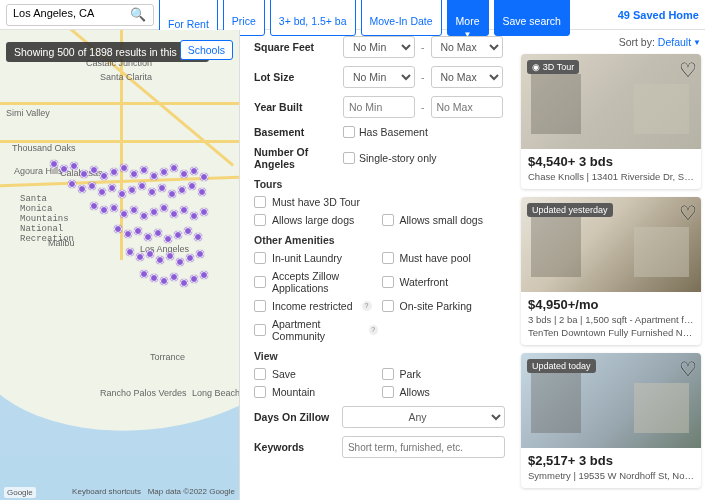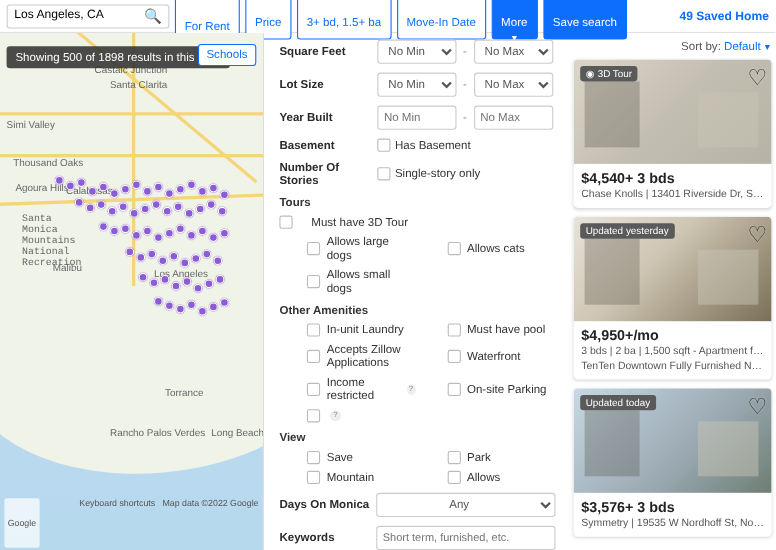--- a/index.html
+++ b/index.html
@@ -24,34 +24,34 @@
   .roads .r2 { left:0; top:110px; width:240px; }
   .roads .r3 { left:0; top:150px; width:240px; transform:rotate(-2deg);}
   .roads .r4 { left:120px; top:0; width:3px; height:230px; }
   .roads .r5 { left:30px; top:60px; width:230px; transform:rotate(40deg);}
   .result-banner { position: absolute; top: 12px; left: 6px; background: rgba(50,50,50,0.88); color: #fff; padding: 4px 8px; border-radius: 3px; font-size: 10.5px; z-index: 3;}
   .schools-btn { position: absolute; top: 10px; right: 6px; background: #fff; border: 1px solid #0d6efd; color: #0d6efd; padding: 3px 7px; font-size: 10.5px; border-radius: 3px; z-index: 3;}
   .cluster { position: absolute; z-index: 2; }
   .mk { width: 8px; height: 8px; border-radius: 50%; background: #8c5bd6; border: 1px solid #fff; display: inline-block; position:absolute; box-shadow:0 0 1px #5a2db0;}
   .citylabel { position:absolute; font-size:9px; color:#666; z-index:2; white-space:nowrap;}
   .map-footer { position:absolute; bottom:2px; left:4px; right:4px; display:flex; justify-content:space-between; font-size:8px; color:#555; z-index:3;}
-  .google-logo { background:rgba(255,255,255,0.7); padding:18px 3px; border-radius:2px;}
+  .google-logo { background:rgba(255,255,255,0.7); padding:1px 3px; border-radius:2px;}
 
   
   .filters { width: 275px; padding: 6px 10px 6px 14px; overflow-y: auto; font-size: 10.5px; color: #333; }
   .filters::-webkit-scrollbar{width:0;}
   .frow { display: flex; align-items: center; margin-bottom: 8px; gap: 4px; }
   .flabel { width: 85px; font-weight: 600; color: #2a2a2a; font-size: 10.5px;}
   .sel { border: 1px solid #ccc; border-radius: 3px; padding: 3px 5px; font-size: 10.5px; width: 72px; height: 22px; color:#555; background:#fff;}
   .num { border:1px solid #ccc; border-radius:3px; padding:3px 5px; width:72px; height:22px; font-size:10.5px; color:#888;}
   .dash { color:#888; padding: 0 2px;}
   .section-title { font-weight: 600; margin: 6px 0 6px 0; font-size: 10.5px;}
   .cb-grid { display: grid; grid-template-columns: 1fr 1fr; gap: 6px 4px; margin-bottom: 8px;}
-  .cb-row { display: flex; align-items: center; gap: 6px; margin-left: 25px;}
-  .cb-single { display:flex; align-items:center; gap:17px; margin-bottom:6px;}
+  .cb-row { display: flex; align-items: center; gap: 6px;}
+  .cb-single { display:flex; align-items:center; gap:6px; margin-bottom:6px;}
   .checkbox { width: 12px; height: 12px; border: 1px solid #bbb; border-radius: 2px; display:inline-block; flex-shrink:0;}
   .hint { width:10px;height:10px;border-radius:50%;background:#eee;display:inline-block;font-size:7px;line-height:10px;text-align:center;color:#888;margin-left:3px;}
   .full-sel { width: 165px; text-align: center; }
   .kw-input { border:1px solid #ccc;border-radius:3px;padding:3px 5px;width:165px;height:22px;font-size:10px;color:#ccc;}
 
   
   .results { flex:1; width:190px; padding: 6px 4px 6px 6px; overflow-y:auto;}
   .results::-webkit-scrollbar{width:0;}
   .sortby { text-align: right; font-size:10.5px; color:#555; margin-bottom:6px;}
   .sortby .dd { color:#0d6efd; display:inline-flex; align-items:center; gap:2px;}
@@ -212,42 +212,38 @@
       <input class="num" placeholder="No Min" style="">
       <span class="dash">-</span>
       <input class="num" placeholder="No Max" style="">
     </div>
     <div class="frow">
       <div class="flabel">Basement</div>
       <span class="checkbox"></span>
       <span>Has Basement</span>
     </div>
     <div class="frow">
-      <div class="flabel">Number Of Stories</div>
+      <div class="flabel">Number Of Angeles</div>
       <span class="checkbox"></span>
       <span>Single-story only</span>
     </div>
 
     <div class="section-title">Tours</div>
     <div class="cb-single">
         <span class="checkbox"></span>
         <span>Must have 3D Tour</span>
       </div>
 
     <div class="cb-grid">
       <div class="cb-row">
           <span class="checkbox"></span>
           <span>Allows large dogs</span>
         </div>
       <div class="cb-row">
           <span class="checkbox"></span>
-          <span>Allows cats</span>
-        </div>
-      <div class="cb-row">
-          <span class="checkbox"></span>
           <span>Allows small dogs</span>
         </div>
     </div>
 
     <div class="section-title">Other Amenities</div>
     <div class="cb-grid">
       <div class="cb-row">
           <span class="checkbox"></span>
           <span>In-unit Laundry</span>
         </div>
@@ -267,20 +263,21 @@
           <span class="checkbox"></span>
           <span>Income restricted</span>
           <span class="hint">?</span>
         </div>
       <div class="cb-row">
           <span class="checkbox"></span>
           <span>On-site Parking</span>
         </div>
       <div class="cb-row">
           <span class="checkbox"></span>
+          <span>Apartment Community</span>
           <span class="hint">?</span>
         </div>
     </div>
 
     <div class="section-title">View</div>
     <div class="cb-grid">
       <div class="cb-row">
           <span class="checkbox"></span>
           <span>Save</span>
         </div>
@@ -292,21 +289,21 @@
           <span class="checkbox"></span>
           <span>Mountain</span>
         </div>
       <div class="cb-row">
           <span class="checkbox"></span>
           <span>Allows</span>
         </div>
     </div>
 
     <div class="frow">
-      <div class="flabel">Days On Monica</div>
+      <div class="flabel">Days On Zillow</div>
       <select class="sel full-sel"><option>Any</option></select>
     </div>
     <div class="frow">
       <div class="flabel">Keywords</div>
       <input class="kw-input" placeholder="Short term, furnished, etc." style="">
     </div>
   </div>
 
   <div class="results">
     <div class="sortby">
@@ -345,18 +342,18 @@
     </div>
 
     <div class="card">
       <div class="img ext">
         <div class="shape1"></div>
           <div class="shape2"></div>
         <span class="badge">Updated today</span>
         <span class="heart">♡</span>
       </div>
       <div class="info">
-        <div class="price">$3,576+ 3 bds</div>
+        <div class="price">$2,517+ 3 bds</div>
         <div class="meta">Symmetry | 19535 W Nordhoff St, Northridge, CA</div>
       </div>
     </div>
   </div>
 </div>
 
 </body></html>

